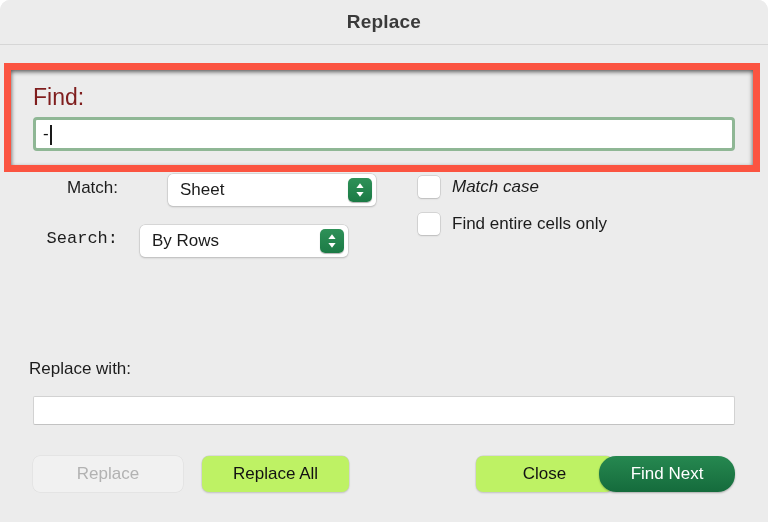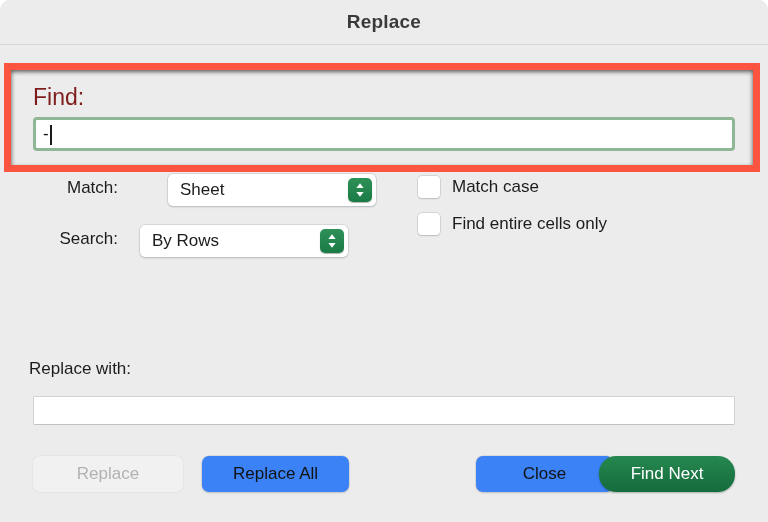--- a/index.html
+++ b/index.html
@@ -113,21 +113,21 @@
 
   
   .row-label {
     position: absolute;
     font-size: 17px;
     color: #1c1c1c;
     text-align: right;
     width: 96px;
   }
   .lbl-within { left: 22px; top: 178px; }
-  .lbl-search { left: 22px; top: 229px; }
+  .lbl-search { left: 22px; top: 229px; font-family: Liberation Mono, monospace; }
 
   .popup {
     position: absolute;
     width: 208px;
     height: 32px;
     background: #ffffff;
     border-radius: 5px;
     box-shadow: 0 0 0 0.5px #c3c3c3, 0 1px 2px rgba(0,0,0,0.22);
     box-sizing: border-box;
     display: flex;
@@ -157,21 +157,21 @@
     flex: none;
   }
   .stepper svg { display: block; }
 
   
   .checkrow {
     position: absolute;
     display: flex;
     align-items: center;
   }
-  .chk-match { left: 418px; top: 176px; }
+  .chk-match { left: 418px; top: 176px; font-style: italic; }
   .chk-entire { left: 418px; top: 213px; }
   .checkbox {
     width: 22px;
     height: 22px;
     background: #ffffff;
     border-radius: 4px;
     box-shadow: 0 0 0 0.5px #bdbdbd, 0 1px 1.5px rgba(0,0,0,0.18);
     box-sizing: border-box;
     flex: none;
   }
@@ -209,21 +209,21 @@
     height: 36px;
     border-radius: 7px;
     box-sizing: border-box;
     display: flex;
     align-items: center;
     justify-content: center;
     font-size: 17px;
     white-space: nowrap;
   }
   .btn-plain {
-    background: #3b82f6;
+    background: #bef264;
     color: #121212;
     box-shadow: 0 0 0 0.5px #c9c9c9, 0 1px 2px rgba(0,0,0,0.18);
     text-align: right;
   }
   .btn-disabled {
     background: #f1f1f1;
     color: #b2b2b2;
     box-shadow: 0 0 0 0.5px #dcdcdc;
   }
   .btn-default {

